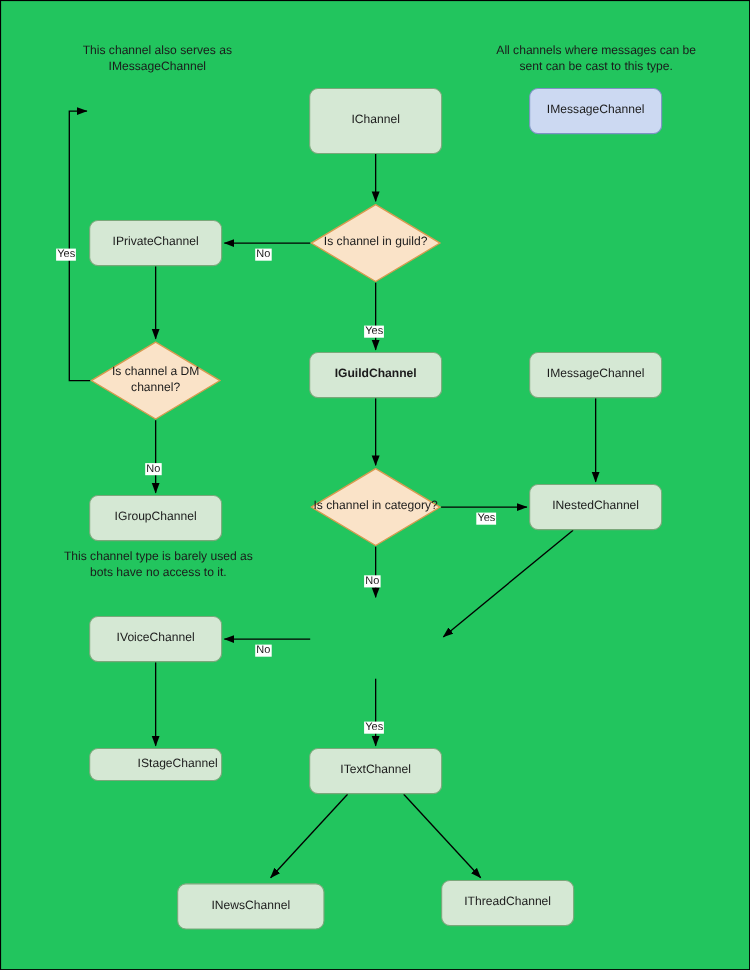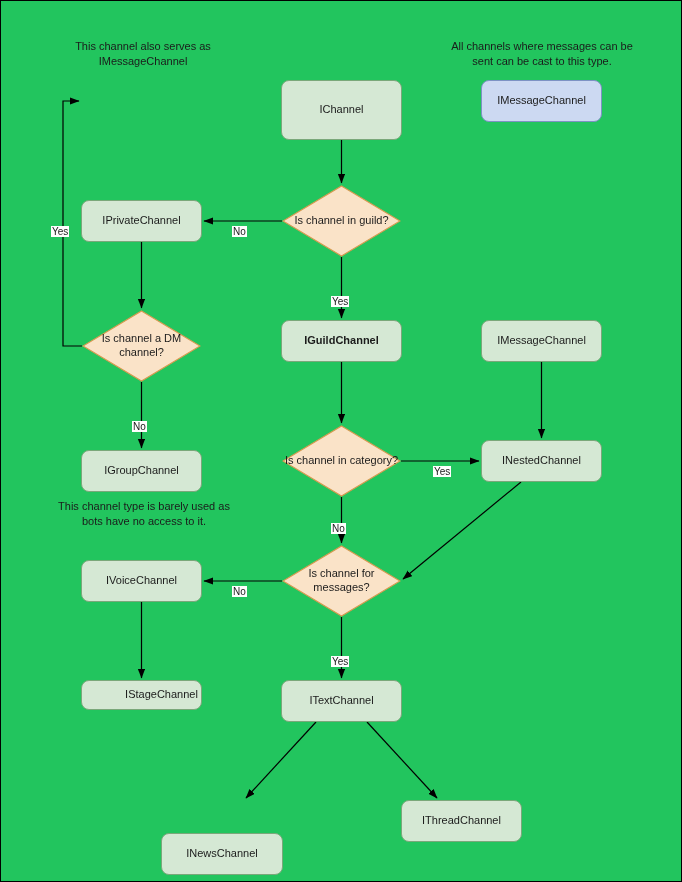--- a/index.html
+++ b/index.html
@@ -127,21 +127,21 @@
   <div class="node rect" style="left:280px; top:79px; width:121px; height:60px;">IChannel</div>
   <div class="node rect blue" style="left:480px; top:79px; width:121px; height:42px;">IMessageChannel</div>
   <div class="node rect" style="left:80px; top:199px; width:121px; height:42px;">IPrivateChannel</div>
   <div class="node rect" style="left:280px; top:319px; width:121px; height:42px;font-weight:bold;">IGuildChannel</div>
   <div class="node rect" style="left:480px; top:319px; width:121px; height:42px;">IMessageChannel</div>
   <div class="node rect" style="left:80px; top:449px; width:121px; height:42px;">IGroupChannel</div>
   <div class="node rect" style="left:480px; top:439px; width:121px; height:42px;">INestedChannel</div>
   <div class="node rect" style="left:80px; top:559px; width:121px; height:42px;">IVoiceChannel</div>
   <div class="node rect" style="left:80px; top:679px; width:121px; height:30px;padding-left:40px;">IStageChannel</div>
   <div class="node rect" style="left:280px; top:679px; width:121px; height:42px;">ITextChannel</div>
-  <div class="node rect" style="left:160px; top:832px; width:122px; height:42px;">INewsChannel</div>
+  <div class="node rect" style="left:160px; top:802px; width:134px; height:42px;">INewsChannel</div>
   <div class="node rect" style="left:400px; top:799px; width:121px; height:42px;">IThreadChannel</div>
 
   <div class="diamond-wrap" style="left:281px; top:184px; width:119px; height:72px;">
     <svg class="diamond-shape" viewBox="0 0 119 72" preserveAspectRatio="none">
       <polygon points="59.5,1 118,36 59.5,71 1,36" fill="#fae3c8" stroke="#d79b50" stroke-width="1.2"></polygon>
     </svg>
     <div class="diamond-label">Is channel in guild?</div>
   </div>
 
   <div class="diamond-wrap" style="left:81px; top:309px; width:119px; height:72px;">
@@ -151,26 +151,20 @@
     <div class="diamond-label">Is channel a DM channel?</div>
   </div>
 
   <div class="diamond-wrap" style="left:281px; top:424px; width:119px; height:72px;">
     <svg class="diamond-shape" viewBox="0 0 119 72" preserveAspectRatio="none">
       <polygon points="59.5,1 118,36 59.5,71 1,36" fill="#fae3c8" stroke="#d79b50" stroke-width="1.2"></polygon>
     </svg>
     <div class="diamond-label">Is channel in category?</div>
   </div>
 
-  <div class="diamond-wrap" style="left:281px; top:544px; width:119px; height:72px;">
-    <svg class="diamond-shape" viewBox="0 0 119 72" preserveAspectRatio="none">
-      <polygon points="59.5,1 118,36 59.5,71 1,36" fill="#fae3c8" stroke="#d79b50" stroke-width="1.2"></polygon>
-    </svg>
-    <div class="diamond-label">Is channel for messages?</div>
-  </div>
 
   <div class="edge-label" style="left:231px; top:213px;">No</div>
   <div class="edge-label" style="left:330px; top:283px;">Yes</div>
   <div class="edge-label" style="left:50px; top:213px;">Yes</div>
   <div class="edge-label" style="left:131px; top:408px;">No</div>
   <div class="edge-label" style="left:432px; top:453px;">Yes</div>
   <div class="edge-label" style="left:330px; top:510px;">No</div>
   <div class="edge-label" style="left:231px; top:573px;">No</div>
   <div class="edge-label" style="left:330px; top:643px;">Yes</div>
 

